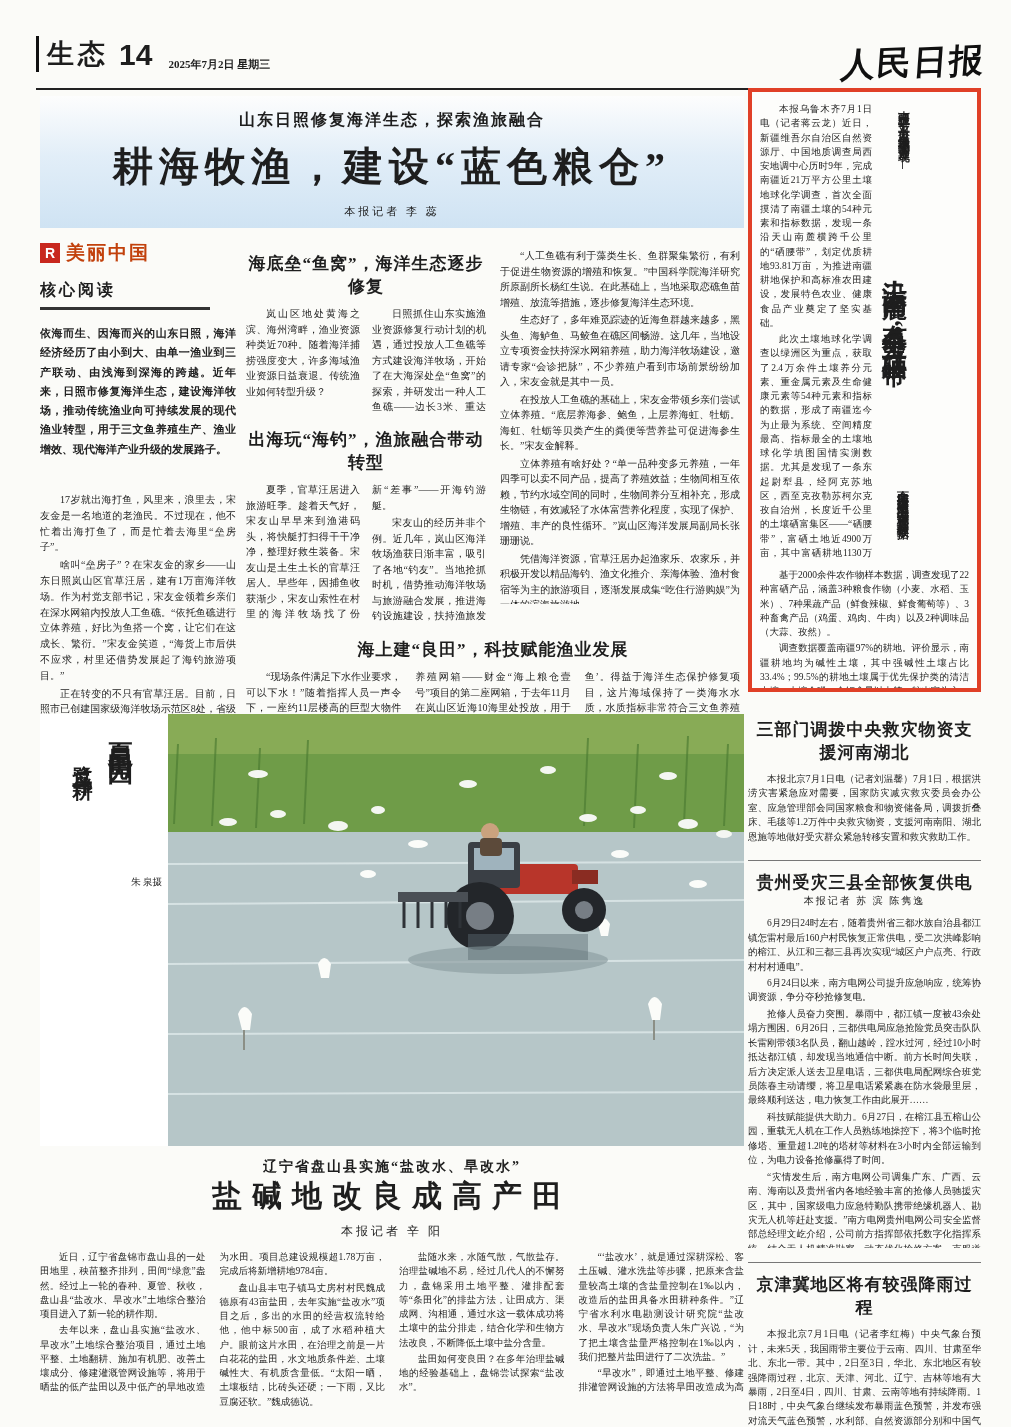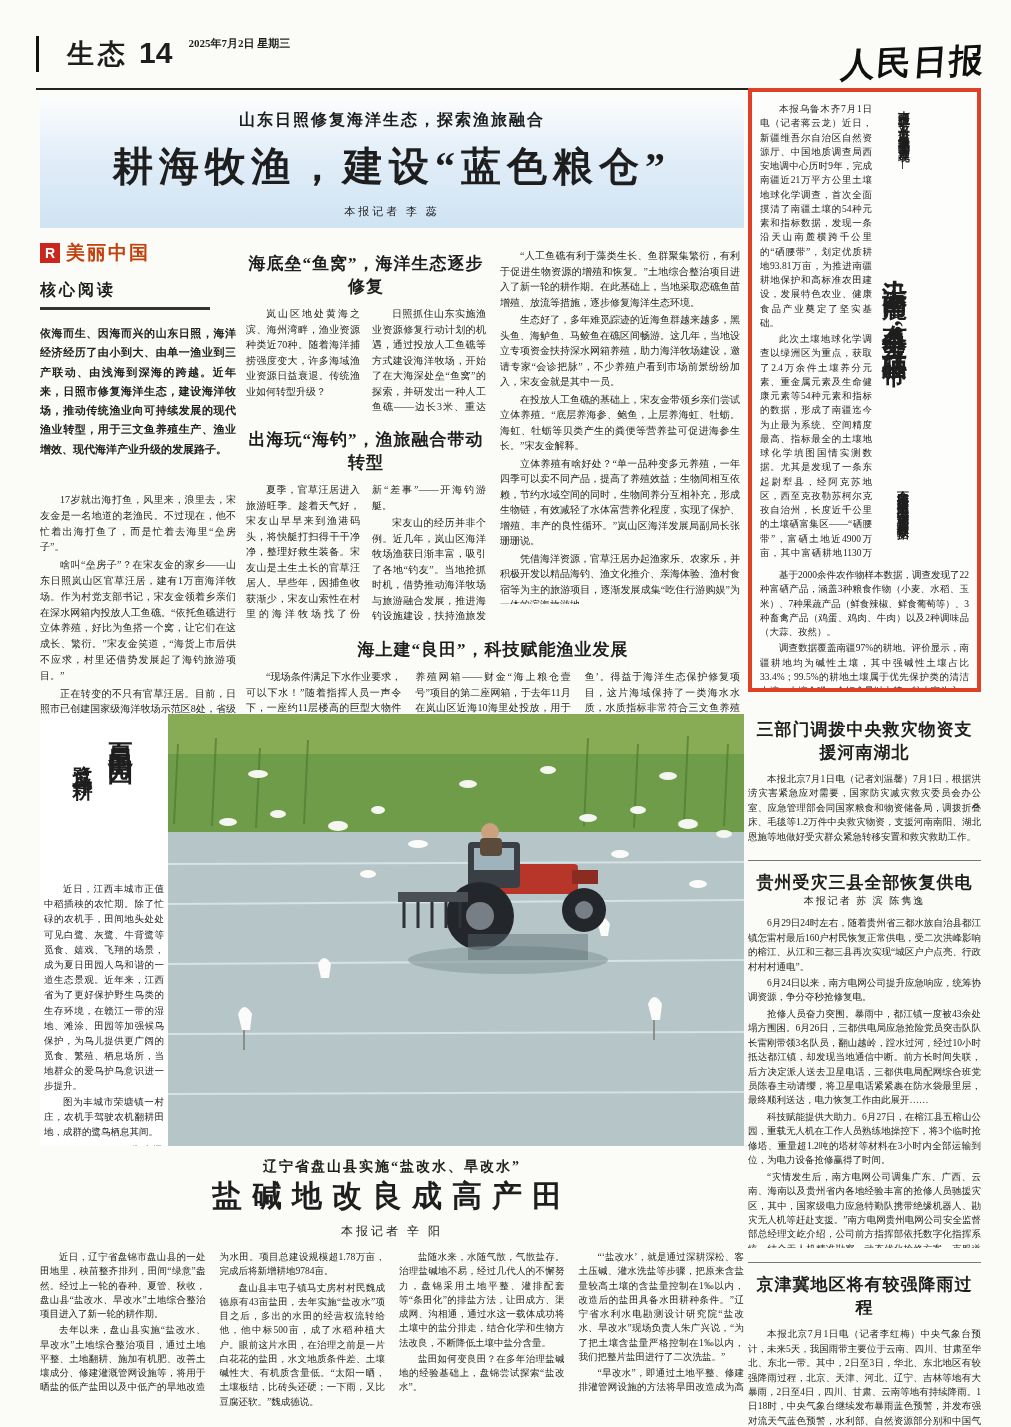--- a/index.html
+++ b/index.html
@@ -1,20 +1,20 @@
 <!DOCTYPE html>
 <html><head>
 <meta charset="utf-8">
 <style>
   html,body{margin:0;padding:0;background:#d9d9d9;}
   .page{position:relative;width:1011px;height:1427px;background:#fbfbf8;margin:0 auto;
         font-family:"Liberation Serif","DejaVu Serif",serif;color:#1e1e1e;overflow:hidden;}
   
   .hdr{position:absolute;left:36px;top:36px;width:710px;height:50px;}
-  .hdr-brand{display:flex;align-items:flex-start;gap:10px;border-left:3px solid #111;padding-left:28px;}
+  .hdr-brand{display:flex;align-items:flex-end;gap:10px;border-left:3px solid #111;padding-left:8px;}
   .hdr-section{font-size:27px;font-weight:bold;letter-spacing:4px;font-family:"Liberation Sans",sans-serif;}
   .hdr-num{font-size:30px;font-weight:bold;font-family:"Liberation Sans",sans-serif;}
   .hdr-date{font-size:11px;font-weight:bold;margin-left:6px;}
   .hdr-rule{position:absolute;left:36px;top:88px;width:712px;border-top:2px solid #222;}
   .masthead{position:absolute;right:26px;top:40px;font-size:34px;font-weight:900;
             transform:skewX(-6deg) rotate(-2deg);letter-spacing:2px;color:#101010;}
   
   .mainhead{position:absolute;left:40px;top:96px;width:704px;height:132px;text-align:center;
             background:linear-gradient(180deg,#fdfdfd 0%,#e2eef8 45%,#cfe3f3 100%);}
   .kicker{font-size:16px;font-weight:bold;padding-top:14px;letter-spacing:2px;}
@@ -127,45 +127,41 @@
           <p>岚山区地处黄海之滨、海州湾畔，渔业资源种类近70种。随着海洋捕捞强度变大，许多海域渔业资源日益衰退。传统渔业如何转型升级？</p>
           <p>日照抓住山东实施渔业资源修复行动计划的机遇，通过投放人工鱼礁等方式建设海洋牧场，开始了在大海深处垒“鱼窝”的探索，并研发出一种人工鱼礁——边长3米、重达10吨的中空模块混凝土立方体构件。</p>
         </div>
         <div class="sechead">出海玩“海钓”，渔旅融合带动转型</div>
         <div class="secbody sec2b">
           <p>夏季，官草汪居进入旅游旺季。趁着天气好，宋友山早早来到渔港码头，将快艇打扫得干干净净，整理好救生装备。宋友山是土生土长的官草汪居人。早些年，因捕鱼收获渐少，宋友山索性在村里的海洋牧场找了份新“差事”——开海钓游艇。</p>
           <p>宋友山的经历并非个例。近几年，岚山区海洋牧场渔获日渐丰富，吸引了各地“钓友”。当地抢抓时机，借势推动海洋牧场与旅游融合发展，推进海钓设施建设，扶持渔旅发展。“依托独特的海钓资源，我们积极发展渔旅融合新业态，打响海钓赛事品牌，加快旅游品牌建设。”岚山区文旅局局长张王娜说。目前，岚山区建有国家级海洋牧场、7个省级海洋牧场，海钓年产值近2亿元。</p>
         </div>
       </div>
       <div class="midR">
-        <p>“人工鱼礁有利于藻类生长、鱼群聚集繁衍，有利于促进生物资源的增殖和恢复。”土地综合整治项目进入了新一轮的耕作期。在此基础上，当地采取恋礁鱼苗增殖、放流等措施，逐步修复海洋生态环境。</p>
+        <p>“人工鱼礁有利于藻类生长、鱼群聚集繁衍，有利于促进生物资源的增殖和恢复。”中国科学院海洋研究所原副所长杨红生说。在此基础上，当地采取恋礁鱼苗增殖、放流等措施，逐步修复海洋生态环境。</p>
         <p>生态好了，多年难觅踪迹的近海鱼群越来越多，黑头鱼、海鲈鱼、马鲛鱼在礁区间畅游。这几年，当地设立专项资金扶持深水网箱养殖，助力海洋牧场建设，邀请专家“会诊把脉”，不少养殖户看到市场前景纷纷加入，宋友金就是其中一员。</p>
         <p>在投放人工鱼礁的基础上，宋友金带领乡亲们尝试立体养殖。“底层养海参、鲍鱼，上层养海虹、牡蛎。海虹、牡蛎等贝类产生的粪便等营养盐可促进海参生长。”宋友金解释。</p>
         <p>立体养殖有啥好处？“单一品种变多元养殖，一年四季可以卖不同产品，提高了养殖效益；生物间相互依赖，节约水域空间的同时，生物间养分互相补充，形成生物链，有效减轻了水体富营养化程度，实现了保护、增殖、丰产的良性循环。”岚山区海洋发展局副局长张珊珊说。</p>
         <p>凭借海洋资源，官草汪居办起渔家乐、农家乐，并积极开发以精品海钓、渔文化推介、亲海体验、渔村食宿等为主的旅游项目，逐渐发展成集“吃住行游购娱”为一体的滨海旅游地。</p>
       </div>
     </div>
     <div class="sec3">
       <div class="sechead">海上建“良田”，科技赋能渔业发展</div>
       <div class="sec3b">
         <p>“现场条件满足下水作业要求，可以下水！”随着指挥人员一声令下，一座约11层楼高的巨型大物件正式出坞入水。这是山东财金集团投资建设的矩形可移动柱稳式坐底养殖网箱——财金“海上粮仓壹号”项目的第二座网箱，于去年11月在岚山区近海10海里处投放，用于三文鱼养殖生产，预计可收获三文鱼900吨。“养鱼讲究‘好水才能出好鱼’。得益于海洋生态保护修复项目，这片海域保持了一类海水水质，水质指标非常符合三文鱼养殖标准。”山东万泽丰海洋开发集团有限公司董事长说。</p>
 
       </div>
     </div>
   </div>
 
   <div class="photo-block">
     <div class="cap-panel">
       <div class="cap-titles">
         <div class="cap-t1">夏日田园</div>
         <div class="cap-t2">鹭鸟伴耕</div>
-      </div>
-      <div class="cap-text">
-        <p>近日，江西丰城市正值中稻插秧的农忙期。除了忙碌的农机手，田间地头处处可见白鹭、灰鹭、牛背鹭等觅食、嬉戏、飞翔的场景，成为夏日田园人鸟和谐的一道生态景观。近年来，江西省为了更好保护野生鸟类的生存环境，在赣江一带的湿地、滩涂、田园等加强候鸟保护，为鸟儿提供更广阔的觅食、繁殖、栖息场所，当地群众的爱鸟护鸟意识进一步提升。</p>
-        <p>图为丰城市荣塘镇一村庄，农机手驾驶农机翻耕田地，成群的鹭鸟栖息其间。</p>
       </div>
       <div class="cap-credit">朱 泉摄</div>
 
     </div>
     <svg class="photo" viewBox="0 0 576 432" preserveAspectRatio="none">
       <rect x="0" y="0" width="576" height="432" fill="#b6c6c8"></rect>
       <rect x="0" y="0" width="576" height="118" fill="#6f9c48"></rect>
       <rect x="0" y="0" width="576" height="40" fill="#88ab56"></rect>
       <g stroke="#4e7d33" stroke-width="2" opacity="0.7">
         <line x1="10" y1="30" x2="6" y2="110"></line>

